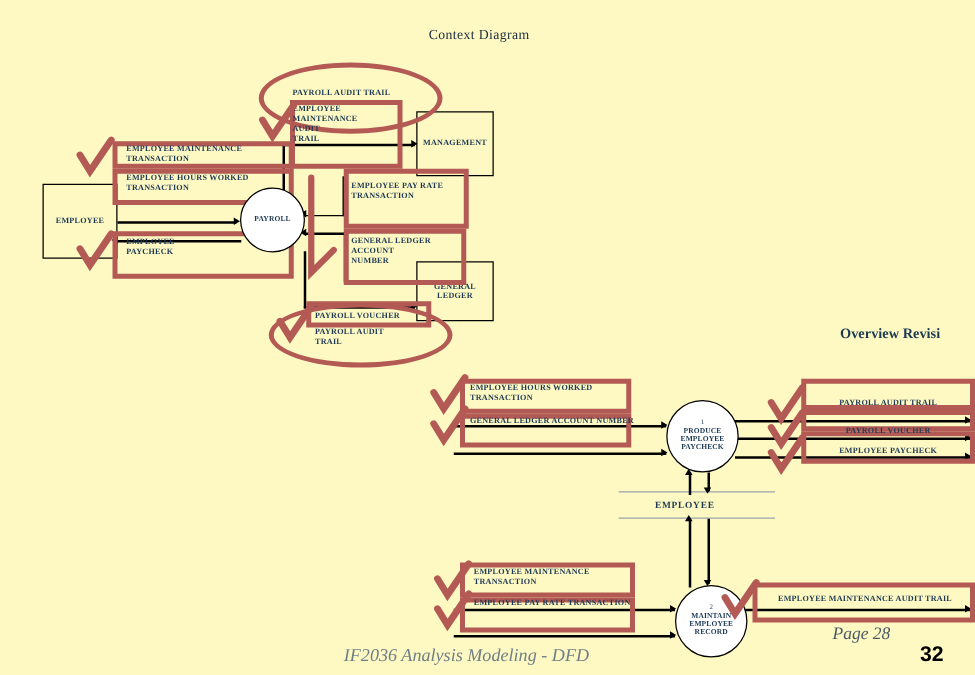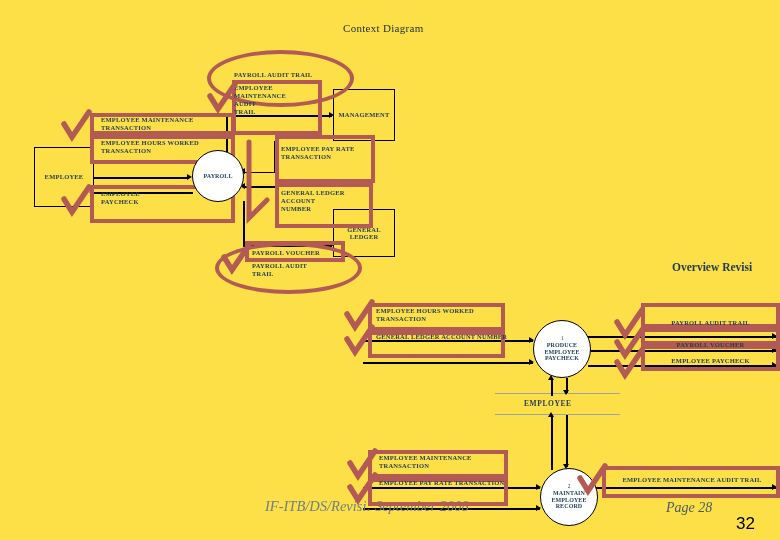--- a/index.html
+++ b/index.html
@@ -4,21 +4,21 @@
 <style>
   html, body {
     margin: 0;
     padding: 0;
     background: #ffffff;
   }
   #slide {
     position: relative;
     width: 780px;
     height: 540px;
-    background: #fde047;
+    background: #fef9c3;
     overflow: hidden;
     font-family: "Liberation Serif", "DejaVu Serif", serif;
   }
   .abs { position: absolute; }
 
   
   .slide-title {
     color: #203040;
     font-size: 11px;
     font-family: "Liberation Serif", "DejaVu Serif", serif;
@@ -152,21 +152,21 @@
   .page-note {
     color: #4a5a63;
     font-size: 14px;
     font-style: italic;
     font-family: "Liberation Serif", "DejaVu Serif", serif;
     white-space: nowrap;
   }
   .page-num {
     color: #000000;
     font-size: 17px;
-    font-weight: normal;
+    font-weight: bold;
     font-family: "Liberation Sans", sans-serif;
   }
 </style>
 </head>
 <body>
 
 <div id="slide">
 
   <div class="abs slide-title" style="left:343px; top:22px;">Context Diagram</div>
 
@@ -387,17 +387,17 @@
   <div class="abs flow-label" style="left:641px; top:319px; width:139px; text-align:center;">PAYROLL AUDIT TRAIL</div>
   <div class="abs flow-label" style="left:641px; top:341px; width:139px; text-align:center;">PAYROLL VOUCHER</div>
   <div class="abs flow-label" style="left:641px; top:357px; width:139px; text-align:center;">EMPLOYEE PAYCHECK</div>
 
   <div class="abs flow-label" style="left:379px; top:454px; width:135px;">EMPLOYEE MAINTENANCE
 TRANSACTION</div>
   <div class="abs flow-label" style="left:379px; top:479px; width:150px;">EMPLOYEE PAY RATE TRANSACTION</div>
 
   <div class="abs flow-label" style="left:606px; top:476px; width:172px; text-align:center;">EMPLOYEE MAINTENANCE AUDIT TRAIL</div>
 
-  <div class="abs footer-line" style="left:265px; top:498px;">IF-ITB/DS/Revisi: September 2008</div>
+  <div class="abs footer-line" style="left:275px; top:517px;">IF2036 Analysis Modeling - DFD</div>
   <div class="abs page-note" style="left:666px; top:500px;">Page 28</div>
   <div class="abs page-num" style="left:736px; top:514px;">32</div>
 
 </div>
 
 </body></html>

